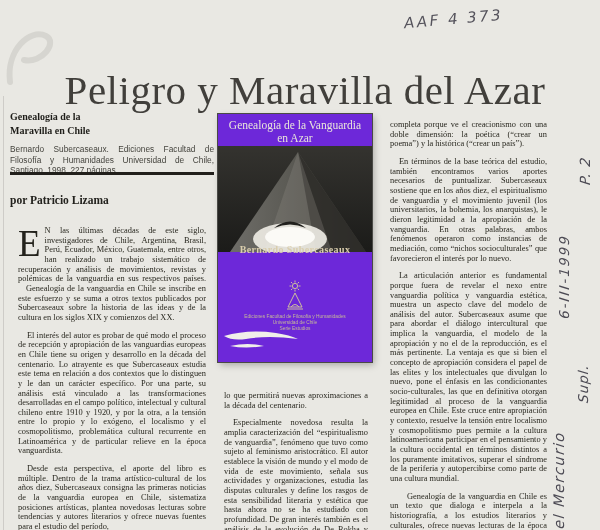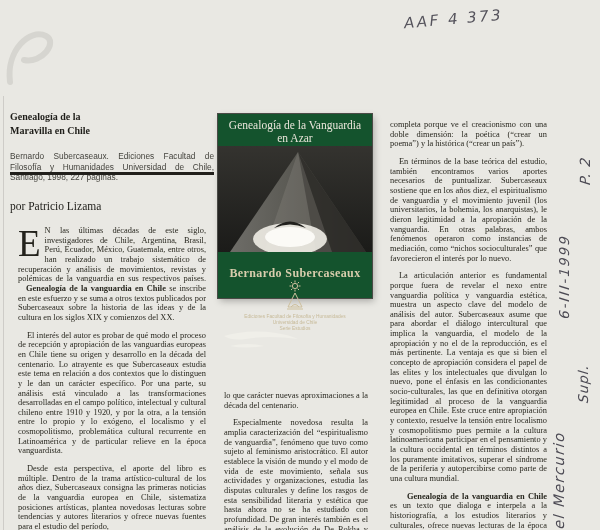--- a/index.html
+++ b/index.html
@@ -16,41 +16,41 @@
              transform:rotate(-5deg);opacity:.85;}
   .mnote{position:absolute;white-space:nowrap;transform-origin:left top;
          transform:rotate(-90deg) skewX(-6deg);opacity:.9;}
   #note-page{left:577px;top:184px;font-size:14px;letter-spacing:1px;}
   #note-date{left:556px;top:318px;font-size:13.5px;letter-spacing:2px;}
   #note-supl{left:575px;top:402px;font-size:13.5px;letter-spacing:1px;}
   #note-source{left:551px;top:528px;font-size:14.5px;letter-spacing:1.5px;}
   
   #review-box{position:absolute;left:10px;top:110px;width:204px;}
   .bt{font-weight:bold;font-size:10px;line-height:14.2px;color:#1e1d19;}
-  #review-box .details{margin-top:13px;font-family:"Liberation Sans",sans-serif;
+  #review-box .details{margin-top:6px;font-family:"Liberation Sans",sans-serif;
        font-size:8.3px;line-height:10.2px;color:#45443e;text-align:justify;}
   #rule{position:absolute;left:10px;top:172px;width:204px;height:3px;background:#211f1b;}
-  #byline{position:absolute;left:10px;top:200px;font-size:11.5px;font-weight:normal;color:#23221e;}
+  #byline{position:absolute;left:10px;top:194px;font-size:11.5px;font-weight:bold;color:#23221e;}
   
   .col{position:absolute;text-align:justify;font-size:8.4px;line-height:9.65px;color:#28271f;}
   #col-left{left:10px;top:218px;width:204px;}
   #col-middle{left:216px;top:383px;width:160px;}
   #col-right{left:382px;top:112px;width:173px;}
   .para{margin:8px;text-indent:9px;}
   .para.cont{text-indent:0;}
-  .b{font-weight:bold;padding-left:8px;}
+  .b{font-weight:normal;padding-left:8px;}
   .dropcap{float:left;font-size:37px;line-height:33px;padding:1px 4px 0 0;color:#23221c;}
   
-  #book-cover{position:absolute;left:218px;top:114px;width:154px;height:184px;margin:0;
-              background:#14532d;box-shadow:0 0 0 1px #4a4a46,2px 3px 7px rgba(0,0,0,.28);}
+  #book-cover{position:absolute;left:218px;top:114px;width:154px;height:248px;margin:0;
+              background:#6d28d9;box-shadow:0 0 0 1px #4a4a46,2px 3px 7px rgba(0,0,0,.28);}
   .cov-title{padding-top:5px;text-align:center;color:#eae6db;
              font-size:11.5px;line-height:12.5px;}
   .cov-art{position:absolute;left:0;top:32px;width:154px;height:106px;}
-  .cov-author{position:absolute;left:0;top:152px;width:154px;text-align:center;
-              color:#d9cdad;font-weight:bold;font-size:12px;letter-spacing:.4px;}
+  .cov-author{position:absolute;left:0;top:130px;width:154px;text-align:center;
+              color:#d9cdad;font-weight:bold;font-size:10px;letter-spacing:.4px;}
   .cov-emblem{position:absolute;left:64px;top:166px;}
   .cov-pub{position:absolute;left:0;top:200px;width:154px;text-align:center;
            color:#c7ba98;font-family:"Liberation Sans",sans-serif;
            font-size:4.8px;line-height:6px;}
   .cov-marks{position:absolute;left:2px;top:214px;}
   
   #crease{position:absolute;left:3px;top:96px;width:1px;height:434px;background:rgba(40,38,32,.14);}
   #corner-scribble{position:absolute;left:2px;top:20px;opacity:.55;}
 </style>
 </head>
@@ -58,20 +58,21 @@
 
 <div id="page">
 
   <svg id="corner-scribble" width="70" height="70" viewBox="0 0 70 70">
     <path d="M8,62 C4,30 28,8 44,16 C56,22 40,44 22,40" fill="none" stroke="#c8c7c1" stroke-width="6" stroke-linecap="round"></path>
   </svg>
   <div id="crease"></div>
 
   <div id="note-code" class="hand">AAF 4 373</div>
 
+  <h1 id="headline">Peligro y Maravilla del Azar</h1>
 
   <section id="review-box">
     <div class="bt">Genealogía de la</div>
     <div class="bt">Maravilla en Chile</div>
     <div class="details">Bernardo Subercaseaux. Ediciones Facultad de Filosofía y Humanidades Universidad de Chile, Santiago, 1998, 227 páginas.</div>
   </section>
 
   <div id="rule"></div>
 
   <div id="byline">por Patricio Lizama</div>
@@ -122,21 +123,21 @@
       <div>Universidad de Chile</div>
       <div>Serie Estudios</div>
     </div>
     <svg class="cov-marks" width="95" height="24" viewBox="0 0 95 24">
       <path d="M4,8 q24,-7 52,-3 q14,2 22,6 q-30,-4 -52,0 q-14,2 -22,-3" fill="#f0efe9"></path>
       <path d="M10,18 q18,-4 34,0 q-18,3 -34,0" fill="#f0efe9"></path>
     </svg>
   </figure>
 
   <div id="col-middle" class="col">
-      <p class="para cont"><span>lo que carácter nuevas aproximaciones a la década del centenario.</span></p>
+      <p class="para cont"><span>lo que permitirá nuevas aproximaciones a la década del centenario.</span></p>
       <p class="para"><span>Especialmente novedosa resulta la amplia caracterización del “espiritualismo de vanguardia”, fenómeno que tuvo como sujeto al feminismo aristocrático. El autor establece la visión de mundo y el modo de vida de este movimiento, señala sus actividades y organizaciones, estudia las disputas culturales y define los rasgos de esta sensibilidad literaria y estética que hasta ahora no se ha estudiado con profundidad. De gran interés también es el análisis de la evolución de De Rokha y Huidobro desde el modernismo al vanguardismo. En particular, Subercaseaux elabora una imagen de Huidobro más</span></p>
     </div>
 
   <div id="col-right" class="col">
       <p class="para cont"><span>completa porque ve el creacionismo con una doble dimensión: la poética (“crear un poema”) y la histórica (“crear un país”).</span></p>
       <p class="para"><span>En términos de la base teórica del estudio, también encontramos varios aportes necesarios de puntualizar. Subercaseaux sostiene que en los años diez, el espiritualismo de vanguardia y el movimiento juvenil (los universitarios, la bohemia, los anarquistas), le dieron legitimidad a la apropiación de la vanguardia. En otras palabras, ambos fenómenos operaron como instancias de mediación, como “nichos socioculturales” que favorecieron el interés por lo nuevo.</span></p>
       <p class="para"><span>La articulación anterior es fundamental porque fuera de revelar el nexo entre vanguardia política y vanguardia estética, muestra un aspecto clave del modelo de análisis del autor. Subercaseaux asume que para abordar el diálogo intercultural que implica la vanguardia, el modelo de la apropiación y no el de la reproducción, es el más pertinente. La ventaja es que si bien el concepto de apropiación considera el papel de las elites y los intelectuales que divulgan lo nuevo, pone el énfasis en las condicionantes socio-culturales, las que en definitiva otorgan legitimidad al proceso de la vanguardia europea en Chile. Este cruce entre apropiación y contexto, resuelve la tensión entre localismo y cosmopolitismo pues permite a la cultura latinoamericana participar en el pensamiento y la cultura occidental en términos distintos a los puramente imitativos, superar el síndrome de la periferia y autopercibirse como parte de una cultura mundial.</span></p>
       <p class="para"><span class="b">Genealogía de la vanguardia en Chile</span><span> es un texto que dialoga e interpela a la historiografía, a los estudios literarios y culturales, ofrece nuevas lecturas de la época y de los autores de la vanguardia chilena, revisa las artes con un criterio articulado que permite puntos de contacto entre ellas y explicita bases intelectuales y teóricas que pueden abrir nuevos modos de imaginar a nuestro continente.</span></p>
     </div>
 

